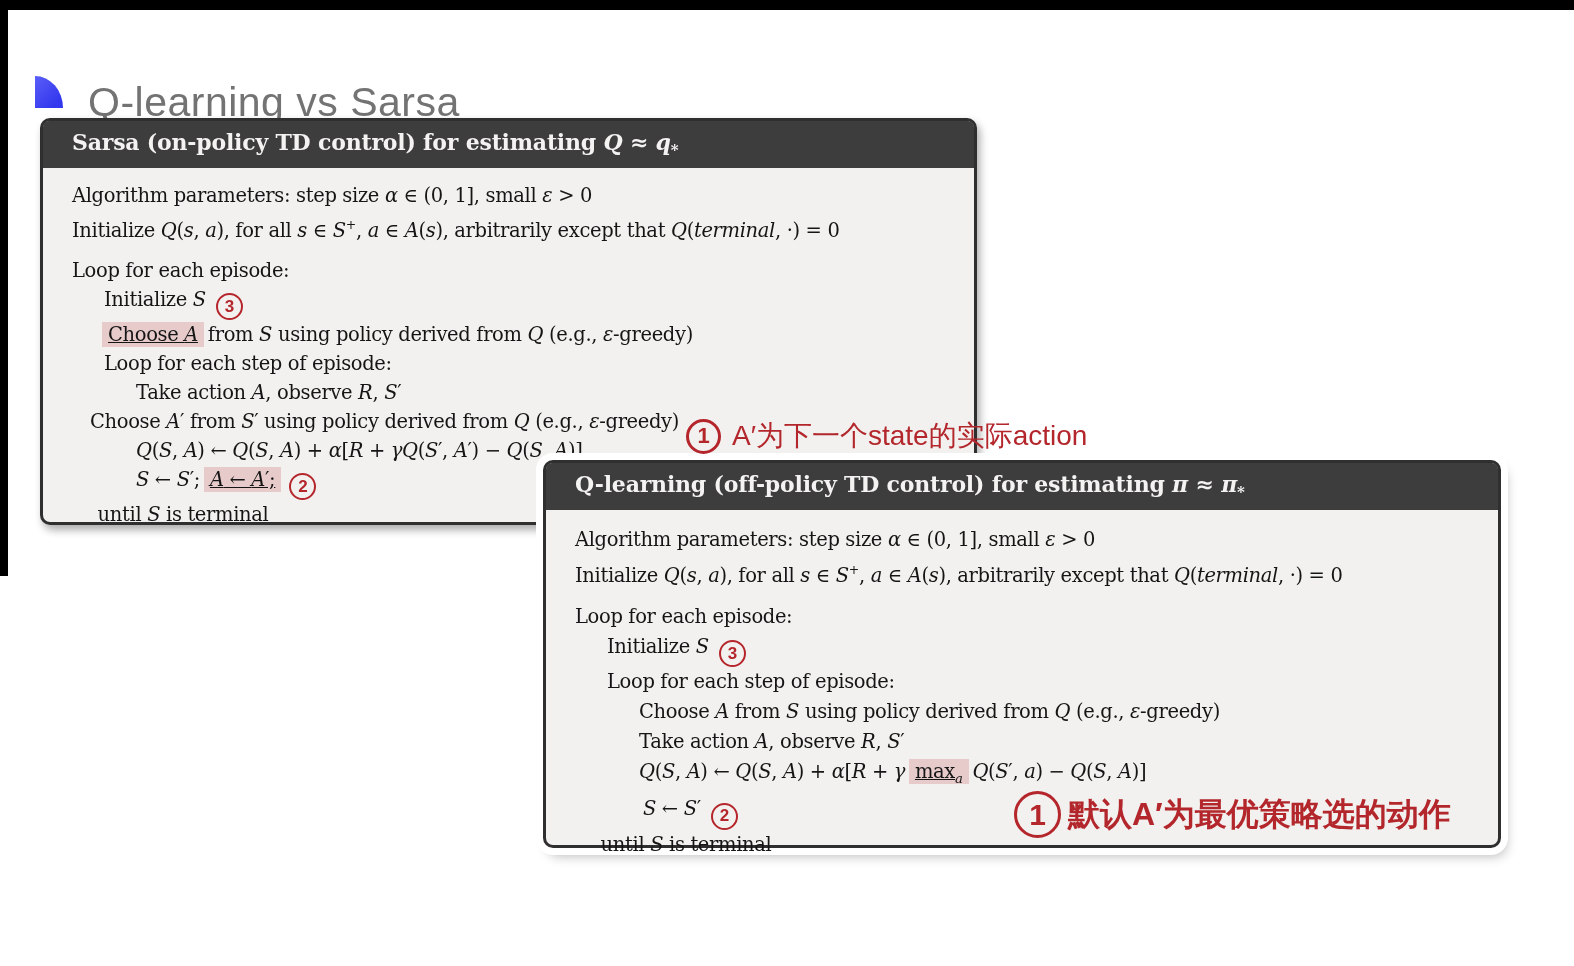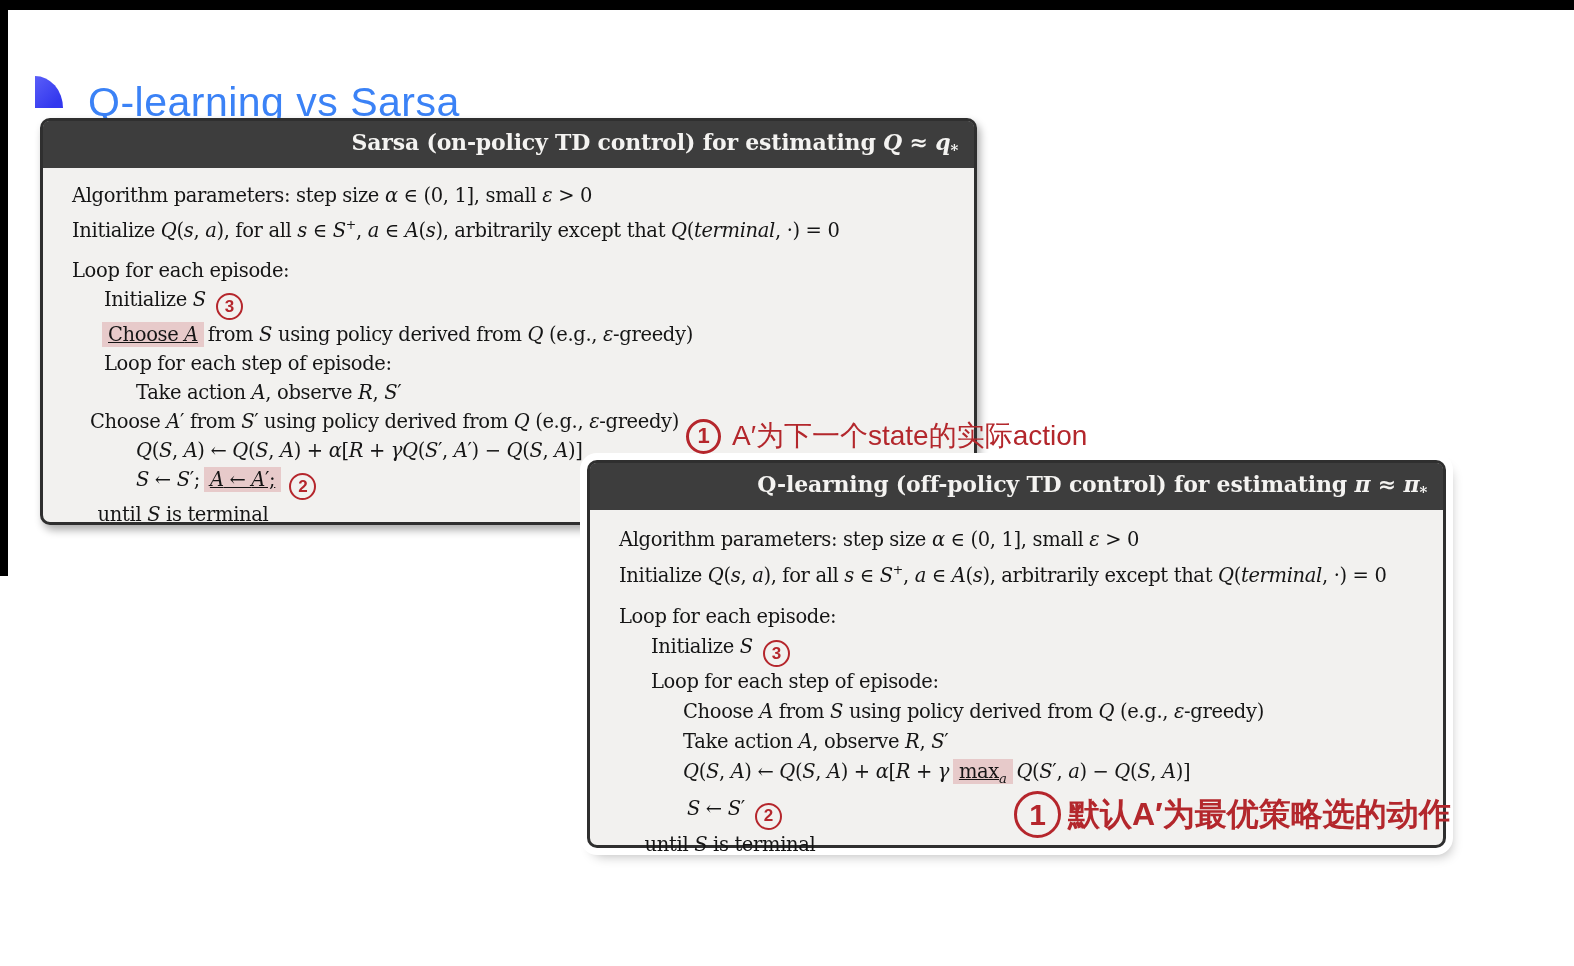--- a/index.html
+++ b/index.html
@@ -9,42 +9,41 @@
     overflow:hidden;font-family:"DejaVu Serif","Liberation Serif",serif;
   }
   
   .frame-top{position:absolute;left:0;top:0;width:1574px;height:10px;background:#000;}
   .frame-left{position:absolute;left:0;top:0;width:8px;height:576px;background:#000;}
 
   
   .title{
     position:absolute;left:88px;top:52px;
     font-family:"Liberation Sans","DejaVu Sans",sans-serif;
-    font-size:41px;font-weight:400;color:#3b82f6;letter-spacing:0.5px;
+    font-size:41px;font-weight:400;color:#737373;letter-spacing:0.5px;
   }
   .quarter{
     position:absolute;left:35px;top:76px;width:28px;height:32px;
     background:linear-gradient(135deg,#5a5ef8 0%,#3338ee 80%);
     border-radius:0 100% 0 0;
   }
 
   
   .algo-box{
     position:absolute;background:#f2f1ef;
     border:3px solid #2f2f2f;border-radius:10px;box-sizing:border-box;
   }
   .box-sarsa{left:40px;top:118px;width:937px;height:407px;
     box-shadow:3px 5px 9px rgba(0,0,0,0.33);z-index:1;}
-  .box-qlearn{left:543px;top:460px;width:859px;height:388px;
-    box-shadow:0 0 0 7px #ffffff,5px 8px 12px rgba(0,0,0,0.28);z-index:2;margin-left:44px;}
+  .box-qlearn{left:543px;top:460px;width:958px;height:388px;
+    box-shadow:0 0 0 7px #ffffff,5px 8px 12px rgba(0,0,0,0.28);z-index:2;}
   .algo-head{
     background:#3d3d3d;color:#f4f3f1;font-weight:bold;font-size:22px;
     padding:8px 16px 9px 29px;border-radius:6px 6px 0 0;letter-spacing:-0.2px;
     white-space:nowrap;
-    text-align:right;
   }
   .algo-body{
     padding-top:13px;font-size:19.5px;color:#151515;
     letter-spacing:-0.35px;line-height:29px;
   }
   .box-qlearn .algo-body{line-height:30px;padding-top:15px;}
   .line{white-space:nowrap;}
   .line.gap{margin-top:11px;}
   .it{font-style:italic;}
   sub{font-size:68%;}

